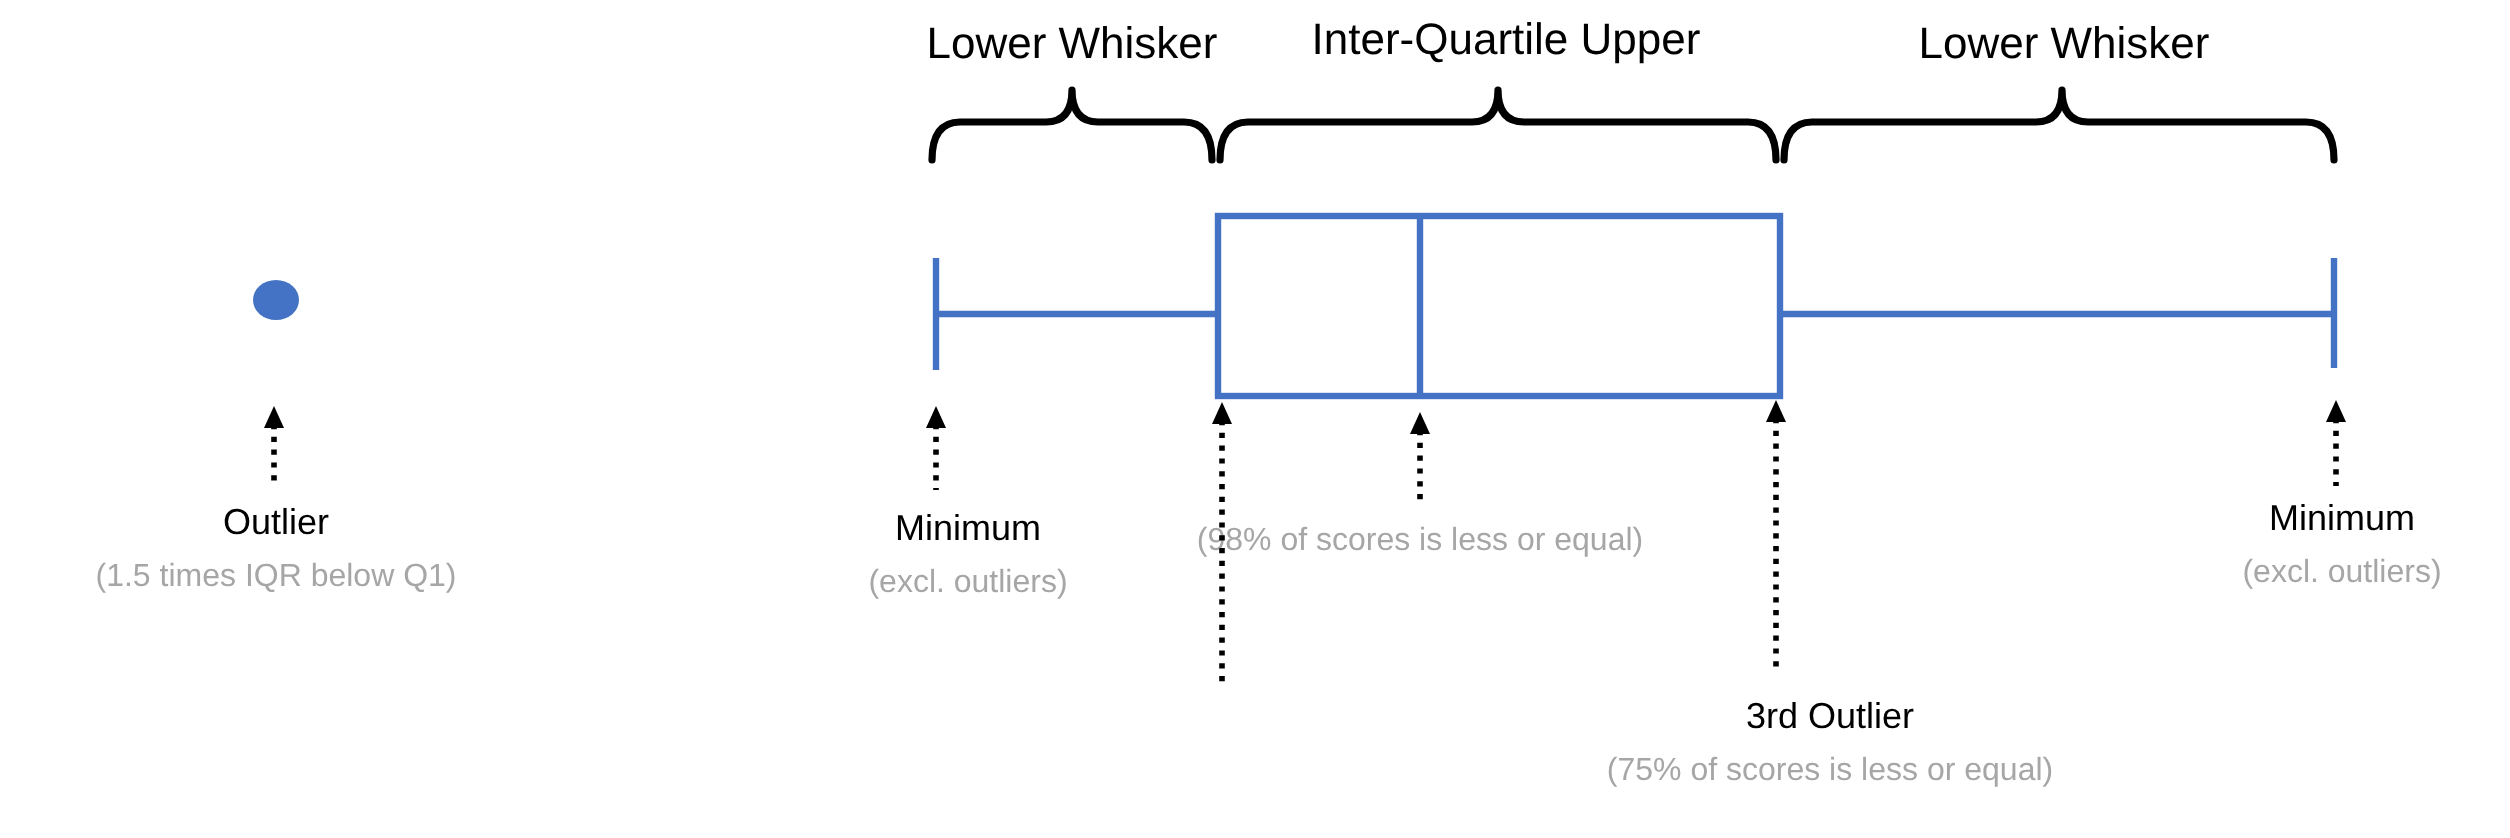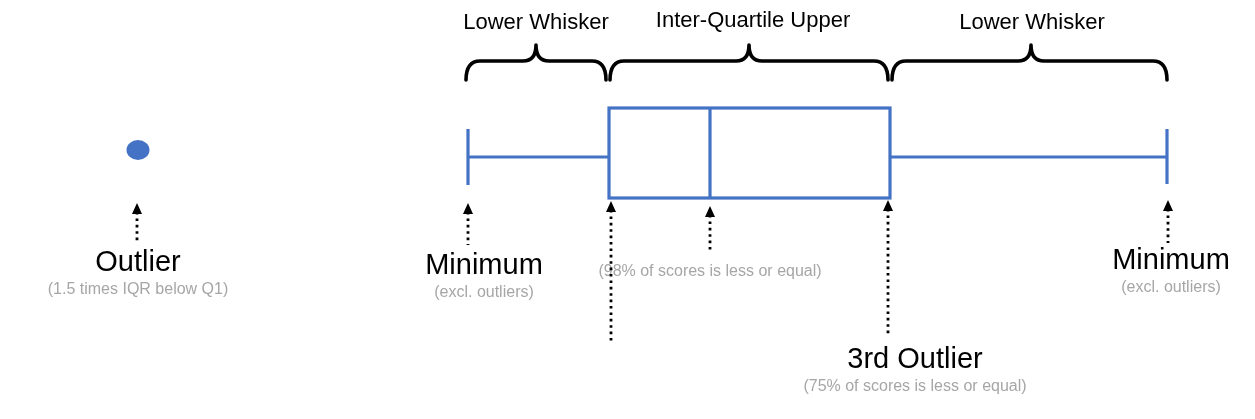--- a/index.html
+++ b/index.html
@@ -25,21 +25,21 @@
     line-height: 26px;
     color: var(--ink);
     white-space: nowrap;
   }
   .ann {
     position: absolute;
     transform: translateX(-50%);
     text-align: center;
   }
   .ann-label {
-    font-size: 29px;
+    font-size: 18px;
     line-height: 27px;
     color: var(--ink);
     white-space: nowrap;
   }
   .ann-note {
     font-size: 16px;
     line-height: 27px;
     color: var(--muted);
     white-space: nowrap;
   }

